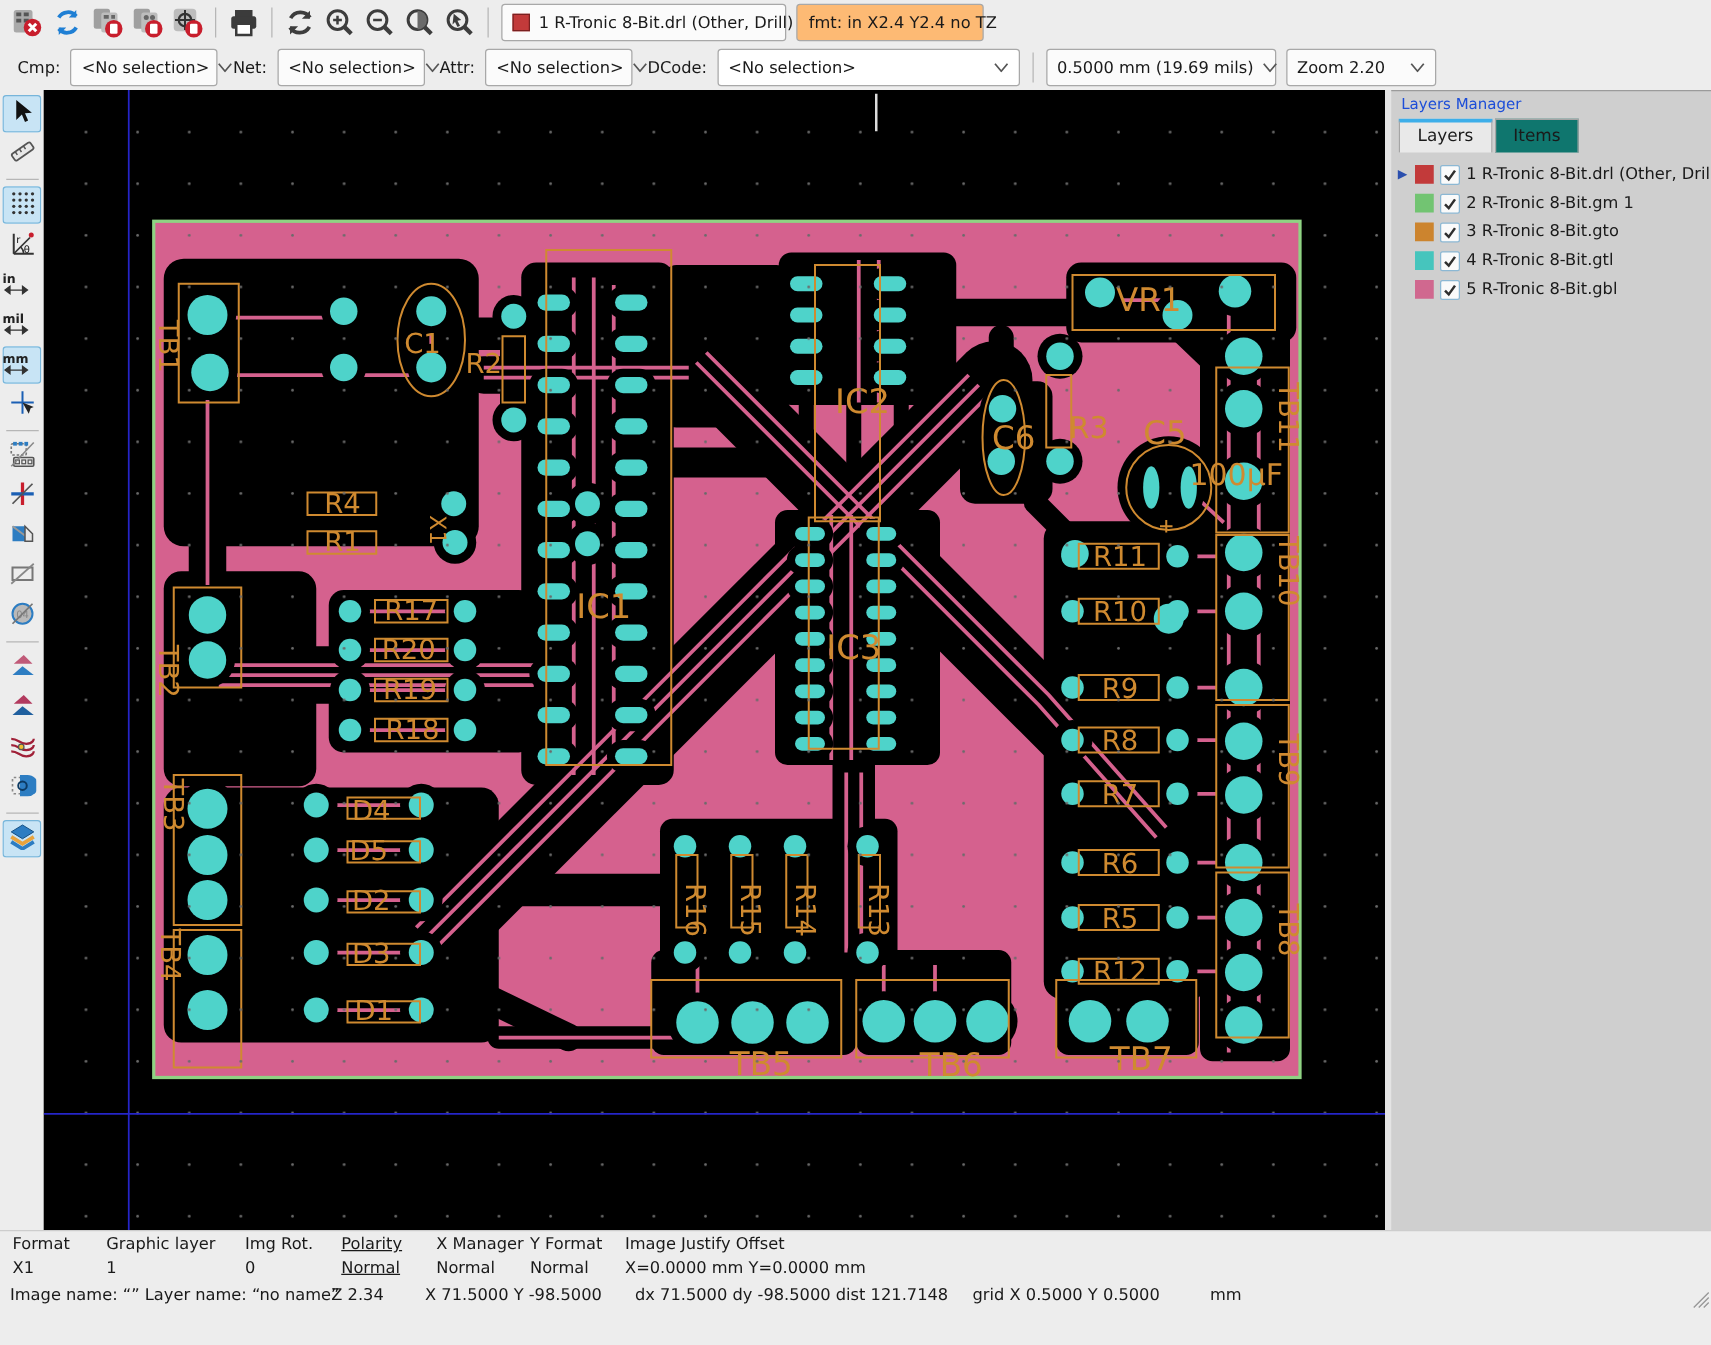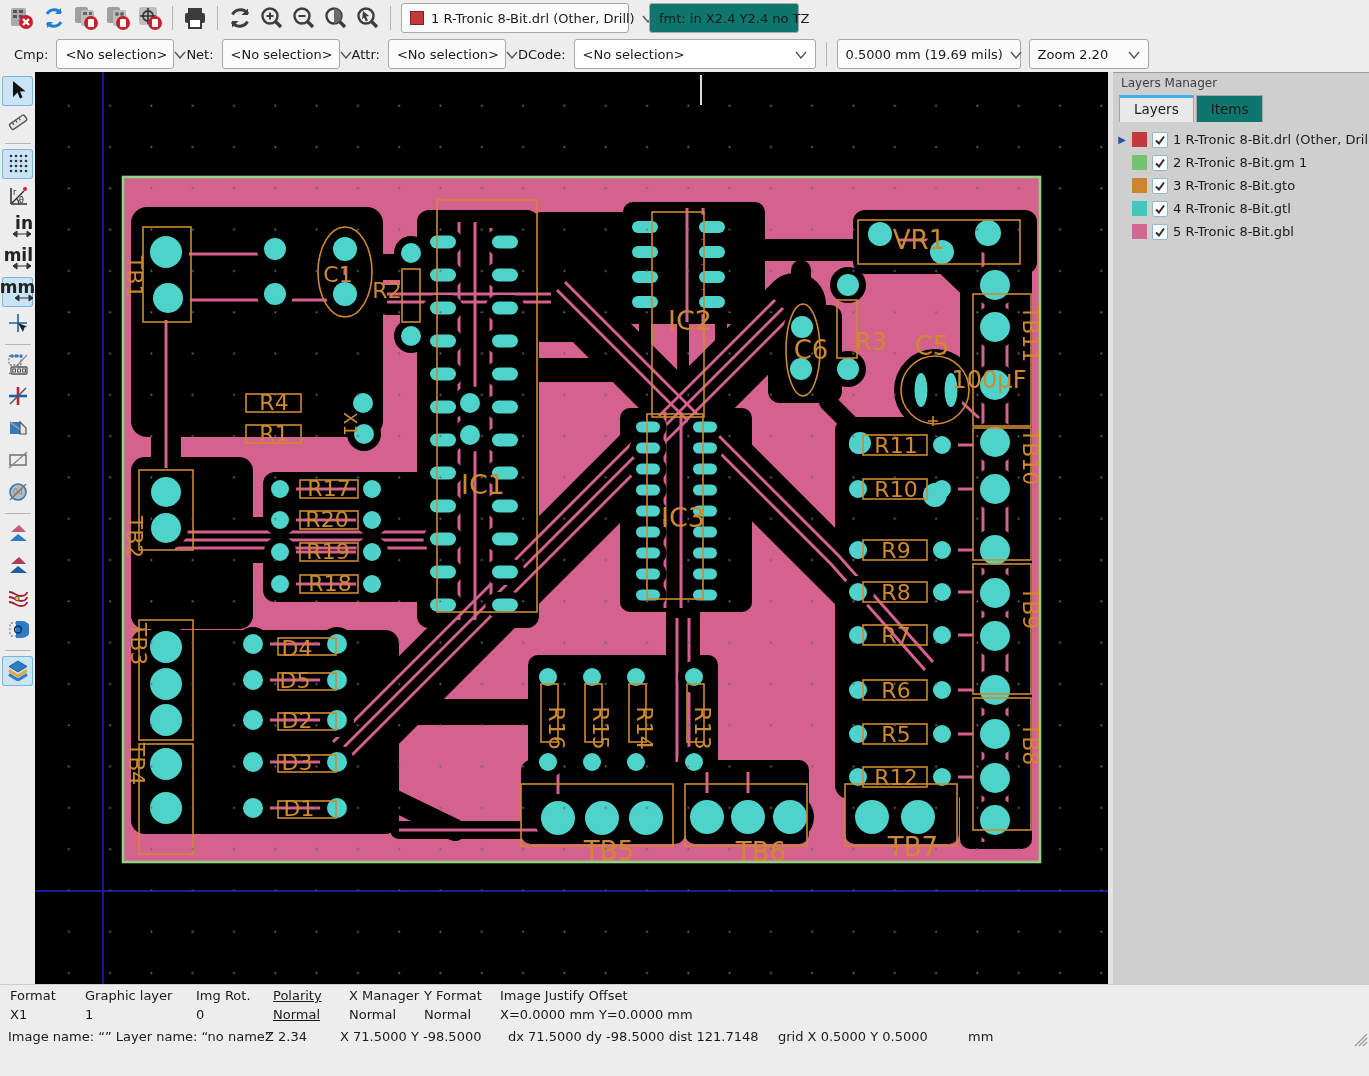--- a/index.html
+++ b/index.html
@@ -10,35 +10,35 @@
   .menubar{height:28px;display:flex;align-items:center;padding-left:8px;background:#ededed;}
   .menu-item{padding:4px 10px;font-size:14px;cursor:default;}
   
   .toolbar{height:36px;display:flex;align-items:center;padding:0 6px;background:#ededed;}
   .tbtn{width:30px;height:30px;margin:0 1px;display:flex;align-items:center;justify-content:center;border-radius:3px;}
   .tbtn svg{display:block;}
   .vsep{width:1px;height:24px;background:#b6b6b6;margin:0 6px;}
   .combo{height:30px;display:flex;align-items:center;background:#fbfbfb;border:1px solid #a8a8a8;
     border-radius:3px;padding:0 8px;gap:7px;margin:0 4px;white-space:nowrap;}
   .combo .chev{margin-left:auto;}
-  .textbox{height:30px;display:flex;align-items:center;background:#0f766e;border:1px solid #a8a8a8;
-    border-radius:3px;padding:0 9px;margin:0 16px;white-space:nowrap;}
+  .textbox{height:30px;display:flex;align-items:center;background:#fdba74;border:1px solid #a8a8a8;
+    border-radius:3px;padding:0 9px;margin:0 4px;white-space:nowrap;}
   .optlabel{margin:0 4px 0 8px;}
   .swatch{width:14px;height:14px;border:1px solid #7a2020;flex:none;}
   
   .main{display:flex;height:912px;}
   .left-toolbar{width:35px;background:#ededed;display:flex;flex-direction:column;align-items:center;padding-top:3px;}
   .ltbtn{width:31px;height:30px;margin:1px 0;display:flex;align-items:center;justify-content:center;border-radius:3px;}
   .ltbtn.sel{background:#c8e4f5;box-shadow:inset 0 0 0 1px #77b5da;}
   .hsep{width:26px;height:1px;background:#b6b6b6;margin:4px 0;}
-  .unit{font-size:17px;font-weight:bold;line-height:9px;text-align:right;color:#222;}
+  .unit{font-size:10px;font-weight:bold;line-height:9px;text-align:left;color:#222;}
   .canvas{position:relative;width:1073px;height:912px;background:#000;}
   
   .layers-panel{width:261px;background:#cfcfcf;border-left:5px solid #e4e4e4;display:flex;flex-direction:column;}
-  .lp-title{font-size:12px;padding:3px 8px;border-top:1px solid #9b9b9b;color:#404040;}
+  .lp-title{font-size:12px;padding:3px 8px;border-top:1px solid #9b9b9b;color:#1d4ed8;}
   .lp-tabs{display:flex;padding:2px 6px 0 6px;gap:2px;}
   .lp-tab{padding:5px 14px;font-size:13.5px;background:#0f766e;border:1px solid #a5a5a5;border-bottom:none;}
   .lp-tab.active{background:#e9e9e9;border-top:3px solid #3daee9;padding-top:3px;}
   .lp-list{padding:6px 2px;}
   .lp-row{display:flex;align-items:center;height:23px;padding-left:2px;gap:5px;}
   .lp-caret{width:10px;font-size:10px;color:#2b4fae;text-align:center;flex:none;}
   .lp-swatch{width:15px;height:15px;flex:none;}
   .lp-check{width:16px;height:16px;background:#fafafa;border:1px solid #8cb8d4;border-radius:2px;
     display:flex;align-items:center;justify-content:center;flex:none;}
   .lp-name{font-size:13px;white-space:nowrap;}

